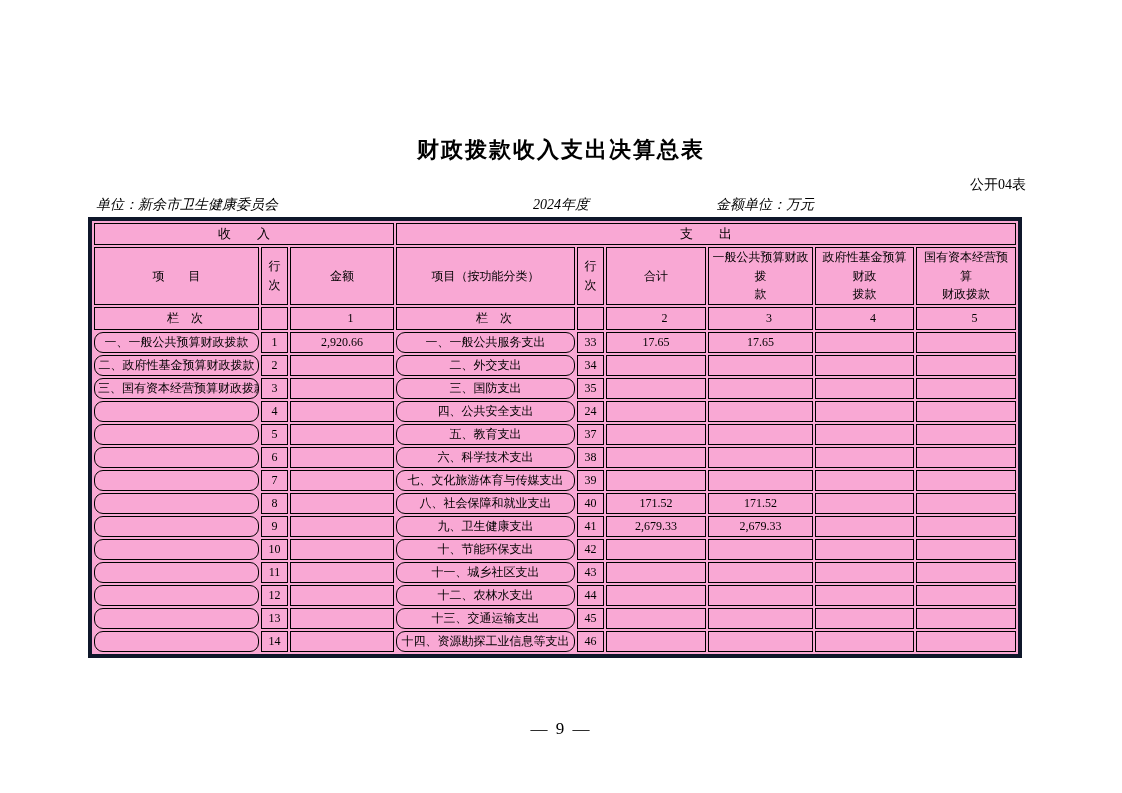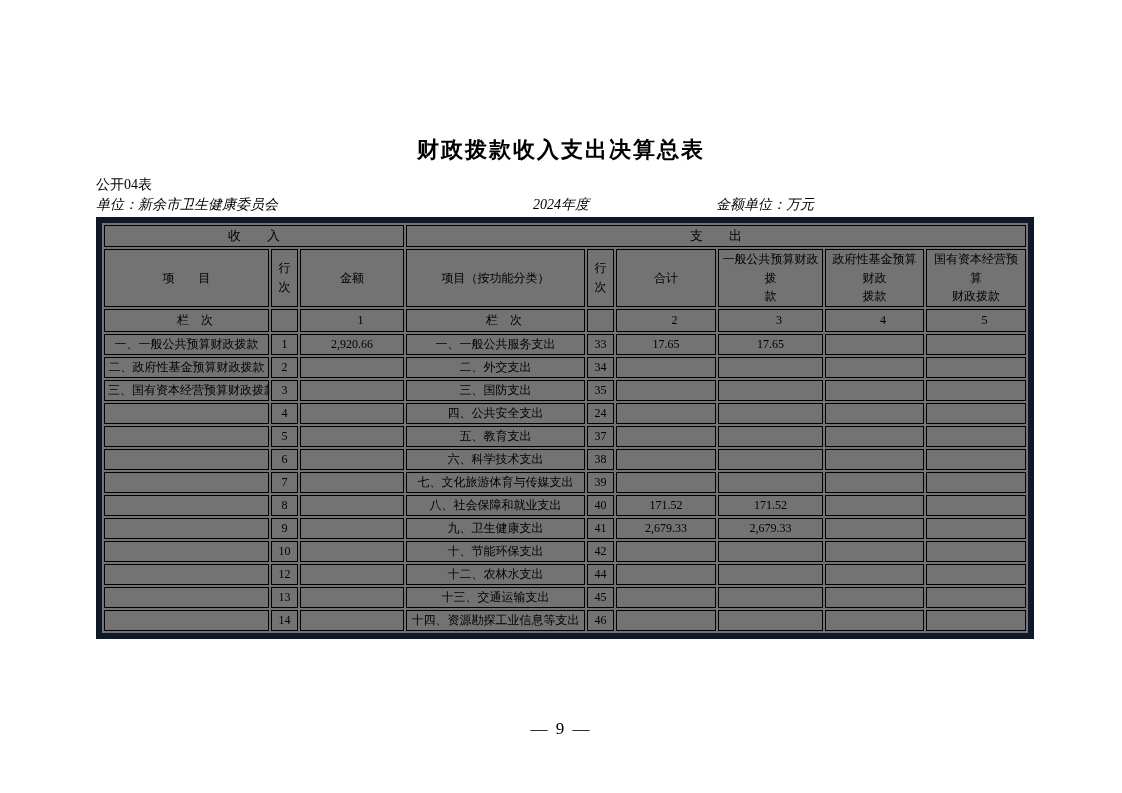--- a/index.html
+++ b/index.html
@@ -21,59 +21,60 @@
     text-align: center;
     font-size: 22px;
     font-weight: 700;
     letter-spacing: 2px;
     font-family: "Liberation Sans", "DejaVu Sans", sans-serif;
   }
   .pub-code {
     position: absolute;
     top: 164px; left: 96px;
     width: 930px;
+    text-align: right;
     font-size: 14px;
   }
   .meta-line {
     position: absolute;
     top: 184px; left: 96px;
     width: 930px;
     display: flex;
     font-size: 14px;
     font-style: italic;
   }
   .meta-line .seg { flex: 1 1 0; }
   .seg-center { text-align: center; }
   .seg-right { text-align: left; }
 
   table.fiscal {
     position: absolute;
-    top: 205px; left: 96px;
+    top: 205px; left: 88px;
     width: 930px;
     table-layout: fixed;
     border-collapse: separate;
     border-spacing: 2px;
-    border: 6px solid #0f172a;
-    background: #737373;
+    border: 4px solid #0f172a;
+    background: #f9a8d4;
   }
   table.fiscal td {
     border: 1px solid #000;
     font-size: 12px;
     line-height: 1.55;
     text-align: center;
     vertical-align: middle;
     white-space: pre-line;
     overflow: hidden;
     padding: 0 3px;
   }
   tr.row-sec td  { height: 20px; font-size: 13px; }
   tr.row-head td { height: 52px; }
   tr.row-idx td  { height: 23px; padding-left: 20px; }
   tbody.data-rows td { height: 21px; white-space: nowrap; }
-  td.tl  { text-align: left; padding-left: 7px; }
+  td.tl  { text-align: left; padding-left: 7px; border-radius: 9px; }
   td.trr { text-align: right; padding-right: 6px; }
 
   .page-number {
     position: absolute;
     top: 707px; left: 0;
     width: 100%;
     text-align: center;
     font-size: 17px;
     letter-spacing: 2px;
   }
@@ -244,20 +245,31 @@
           <td class="trr"></td>
           <td class="tl">十、节能环保支出</td>
           <td>42</td>
           <td class="trr"></td>
           <td class="trr"></td>
           <td class="trr"></td>
           <td class="trr"></td>
         </tr>
         <tr>
           <td class="tl"></td>
+          <td>11</td>
+          <td class="trr"></td>
+          <td class="tl">十一、城乡社区支出</td>
+          <td>43</td>
+          <td class="trr"></td>
+          <td class="trr"></td>
+          <td class="trr"></td>
+          <td class="trr"></td>
+        </tr>
+        <tr>
+          <td class="tl"></td>
           <td>12</td>
           <td class="trr"></td>
           <td class="tl">十二、农林水支出</td>
           <td>44</td>
           <td class="trr"></td>
           <td class="trr"></td>
           <td class="trr"></td>
           <td class="trr"></td>
         </tr>
         <tr>

